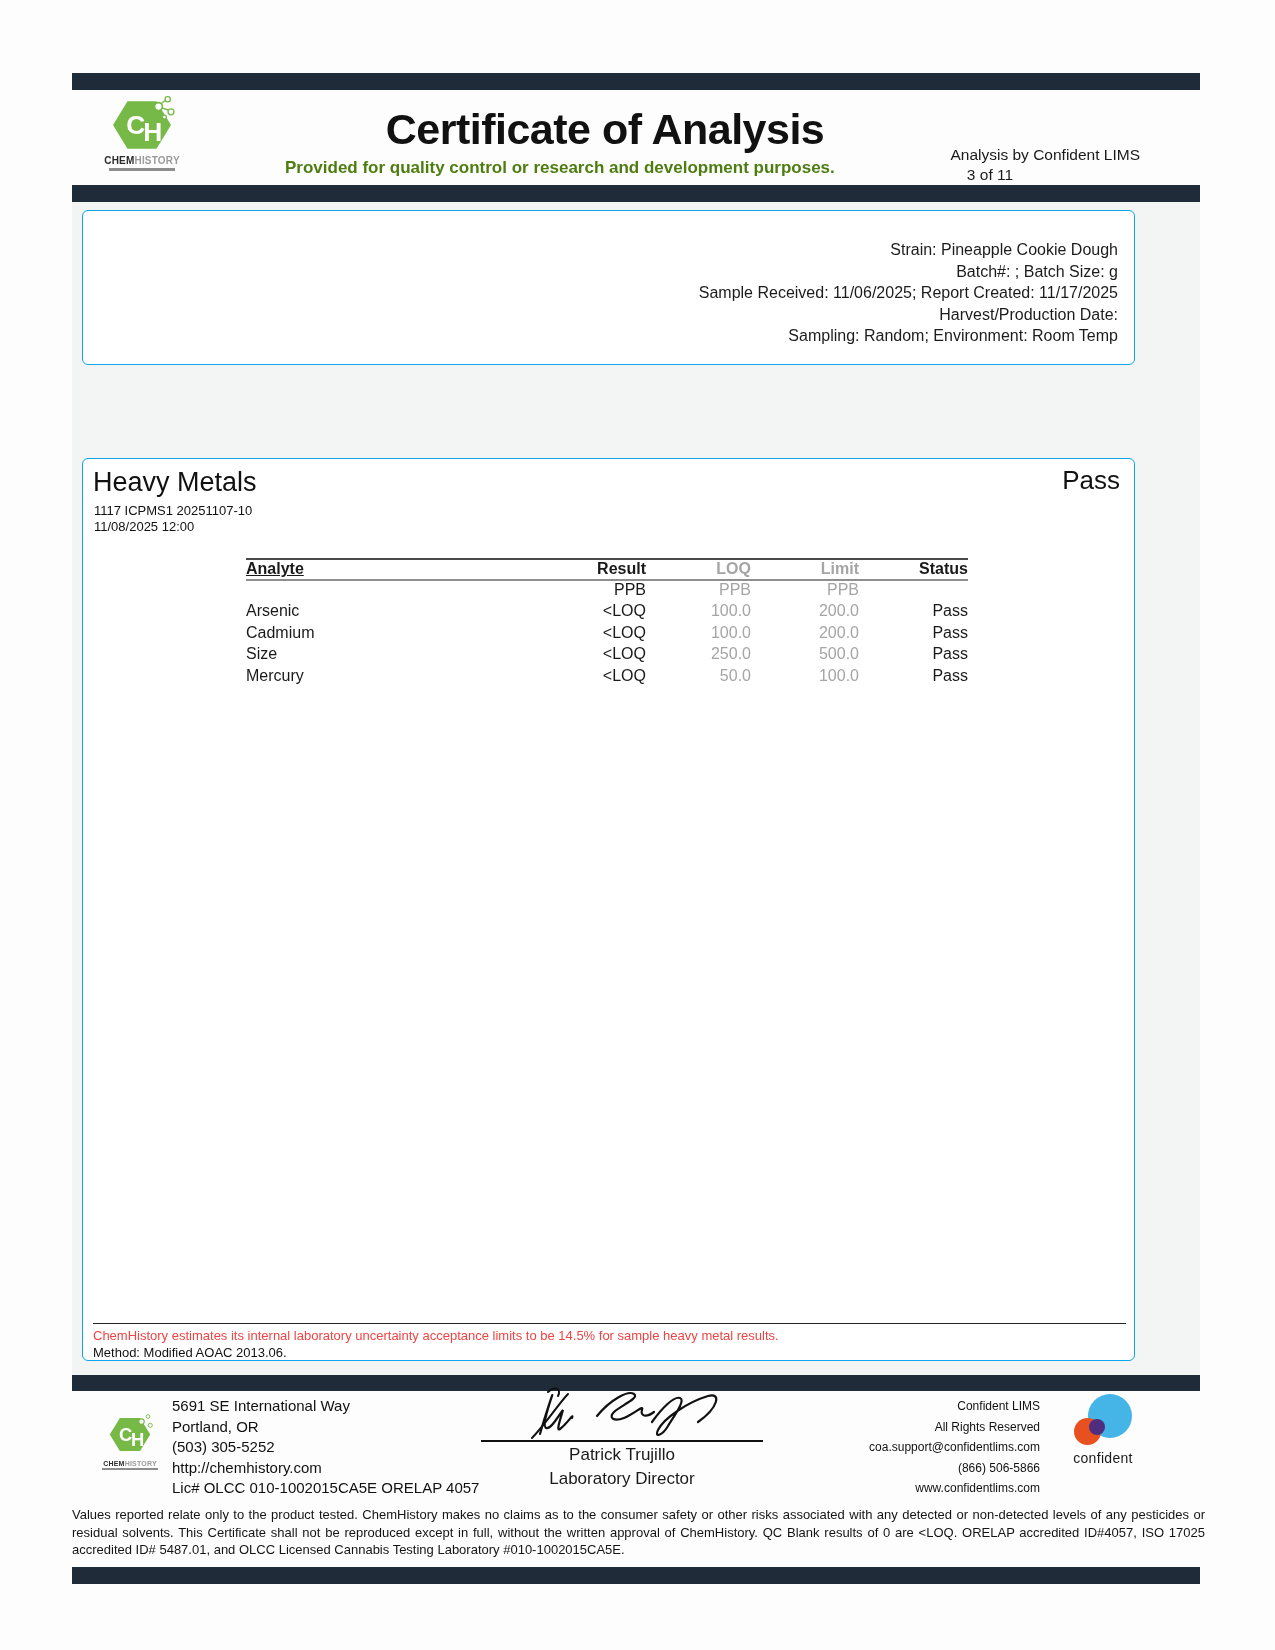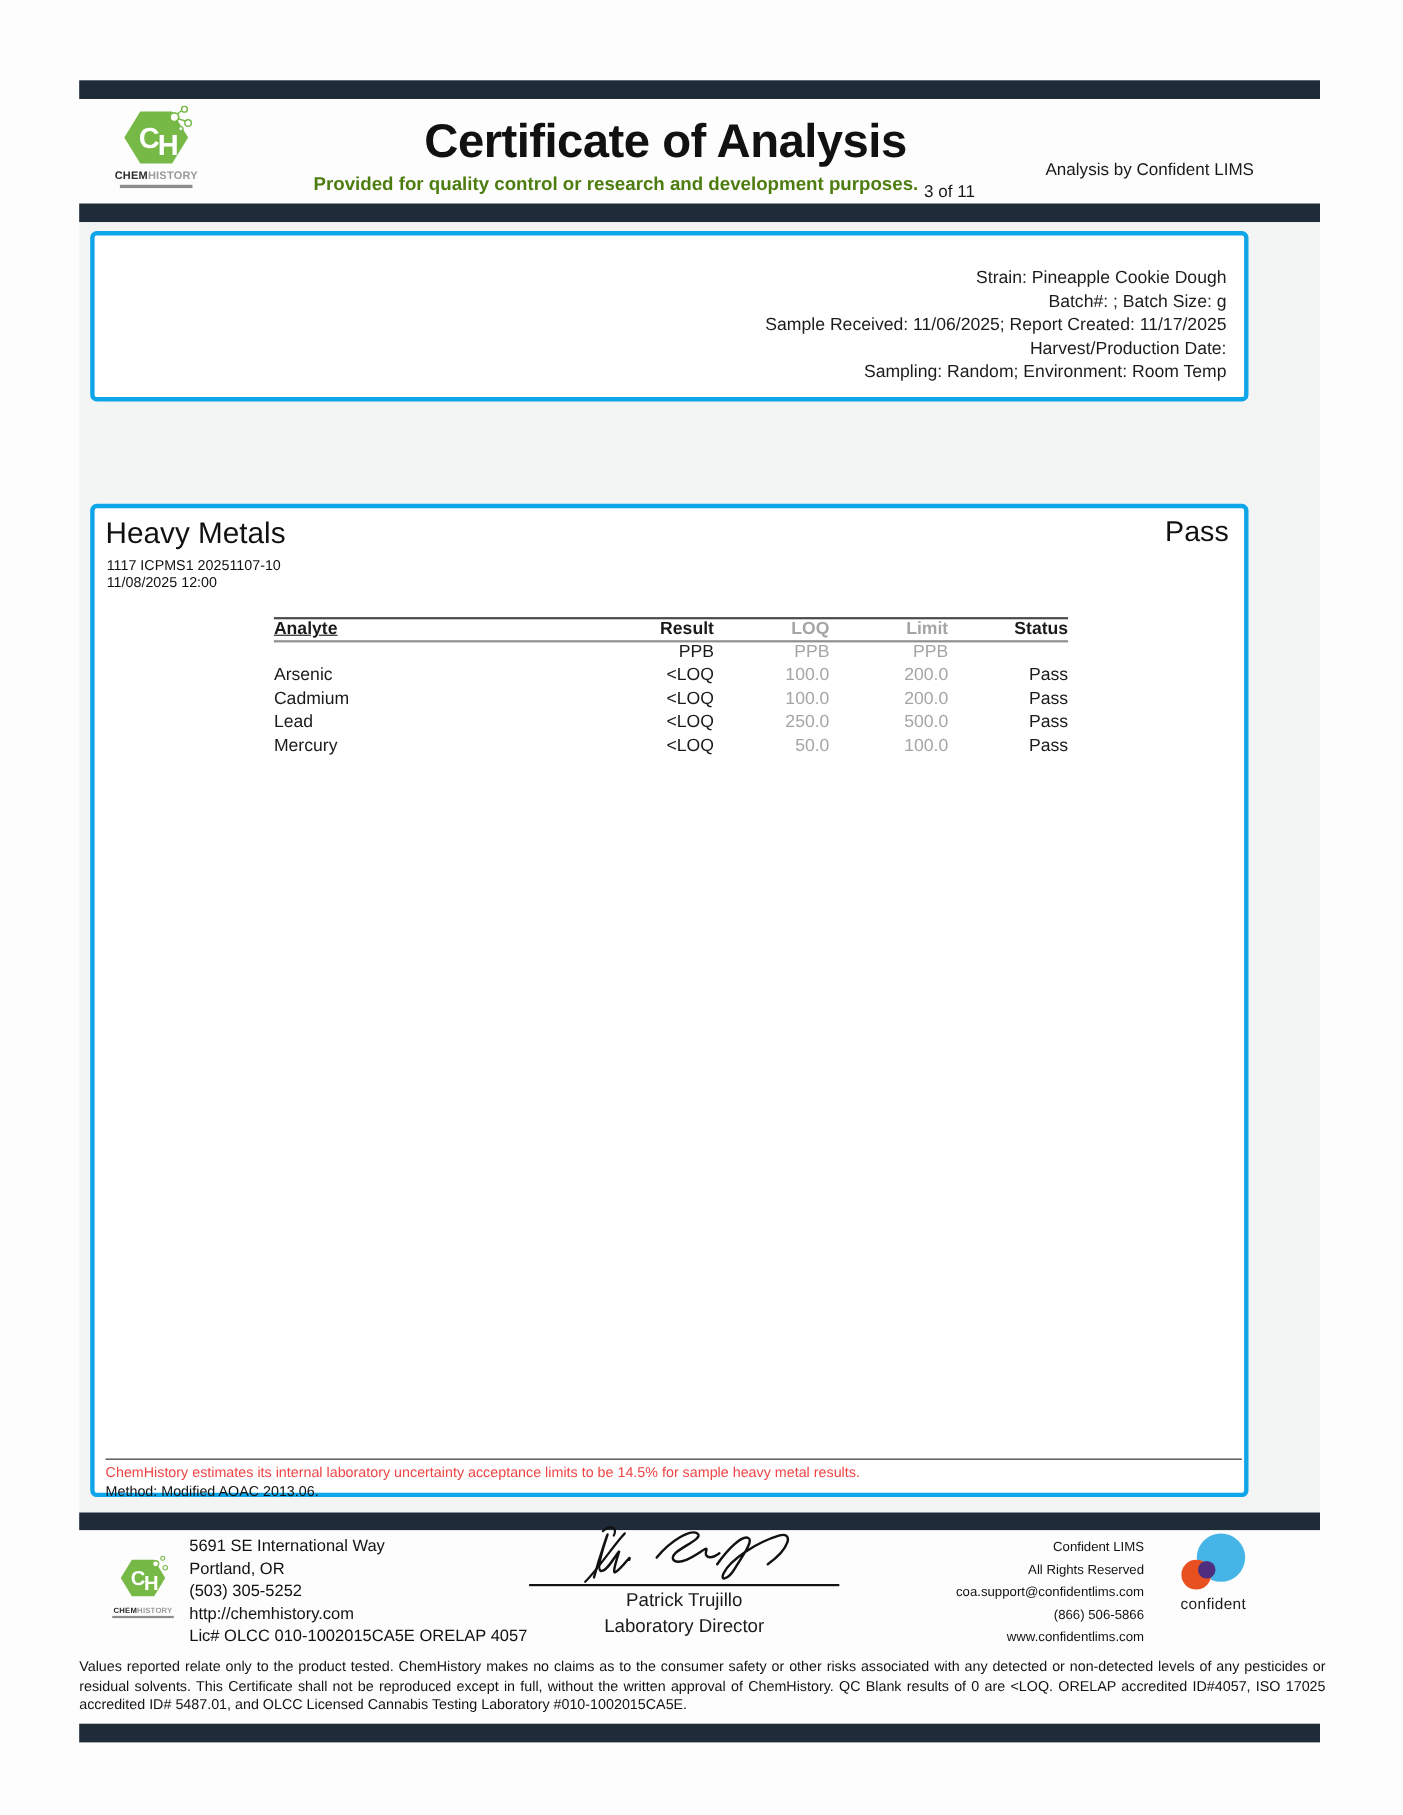--- a/index.html
+++ b/index.html
@@ -19,25 +19,25 @@
   .brandline { font-size:10px; letter-spacing:.2px; margin-top:1px; white-space:nowrap; }
   .brand-bold { font-weight:bold; color:#2b2b2b; }
   .brand-light { color:#9a9a9a; font-weight:bold; }
   .brand-tag { height:3px; background:#8d8d8d; margin:2px 6px 0 6px; }
 
   .coa-title { position:absolute; left:285px; top:105px; width:640px; text-align:center;
                font-size:43px; font-weight:600; color:#111; letter-spacing:-.5px; }
   .coa-sub { position:absolute; left:285px; top:158px; width:640px; text-align:left;
              font-size:17px; font-weight:bold; color:#4d7c0f; }
   .powered { position:absolute; left:840px; top:146px; width:300px; text-align:right; font-size:15.5px; }
-  .pageno  { position:absolute; left:840px; top:166px; width:300px; text-align:left; font-size:15.5px; }
+  .pageno  { position:absolute; left:840px; top:166px; width:300px; text-align:center; font-size:15.5px; }
 
   
   .band { position:absolute; left:72px; top:202px; width:1128px; height:1173px; background:#f3f4f4; }
-  .card { position:absolute; background:#ffffff; border:4px solid #0ea5e9; border-radius:6px;text-decoration:underline; }
+  .card { position:absolute; background:#ffffff; border:1px solid #0ea5e9; border-radius:6px;text-decoration:underline; }
   .card-info    { left:82px;  top:210px; width:1053px; height:155px; }
   .card-product { left:82px;  top:372px; width:1053px; height:79px;  }
   .card-results { left:82px;  top:458px; width:1053px; height:903px; }
 
   .info-lines { position:absolute; right:16px; top:28px; text-align:right; font-size:16px; line-height:21.5px; color:#1c1c1c; }
 
   .prod-name { position:absolute; left:10px; top:4px;  font-size:27px; color:#111; }
   .prod-type { position:absolute; left:12px; top:36px; font-size:17px; color:#111; }
   .prod-meta { position:absolute; left:12px; top:56px; font-size:12px; font-weight:bold; color:#111; }
 
@@ -158,21 +158,21 @@
         <div>Pass</div>
       </div>
       <div class="hm-row">
         <div>Cadmium</div>
         <div>&lt;LOQ</div>
         <div class="muted">100.0</div>
         <div class="muted">200.0</div>
         <div>Pass</div>
       </div>
       <div class="hm-row">
-        <div>Lead</div>
+        <div>Size</div>
         <div>&lt;LOQ</div>
         <div class="muted">250.0</div>
         <div class="muted">500.0</div>
         <div>Pass</div>
       </div>
       <div class="hm-row">
         <div>Mercury</div>
         <div>&lt;LOQ</div>
         <div class="muted">50.0</div>
         <div class="muted">100.0</div>

